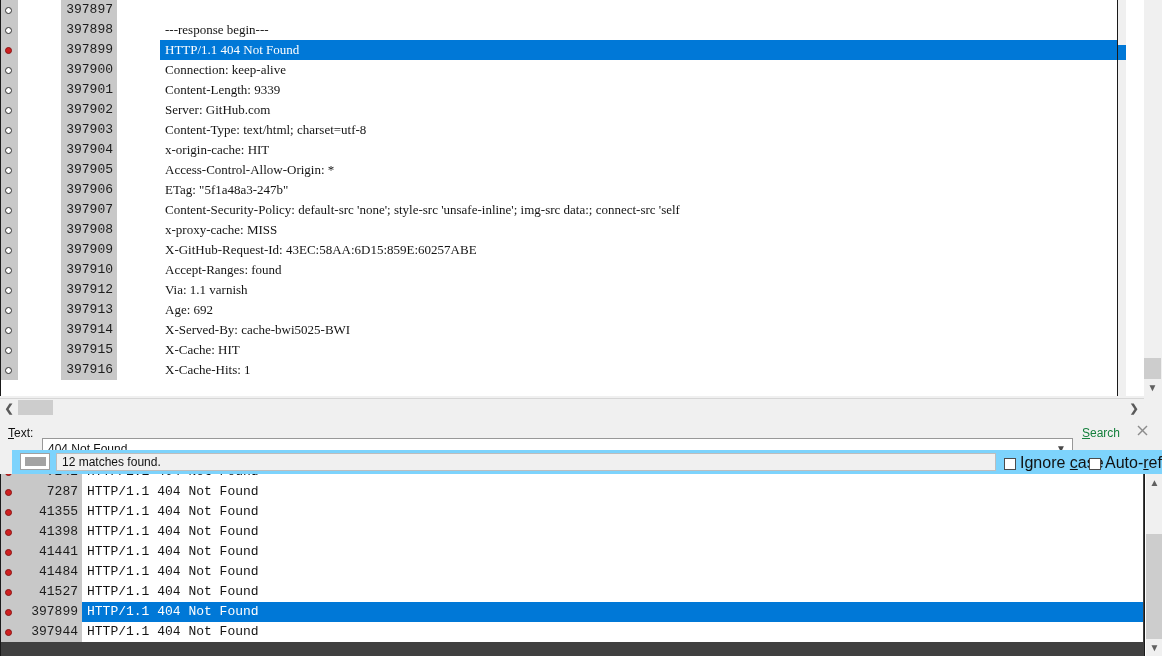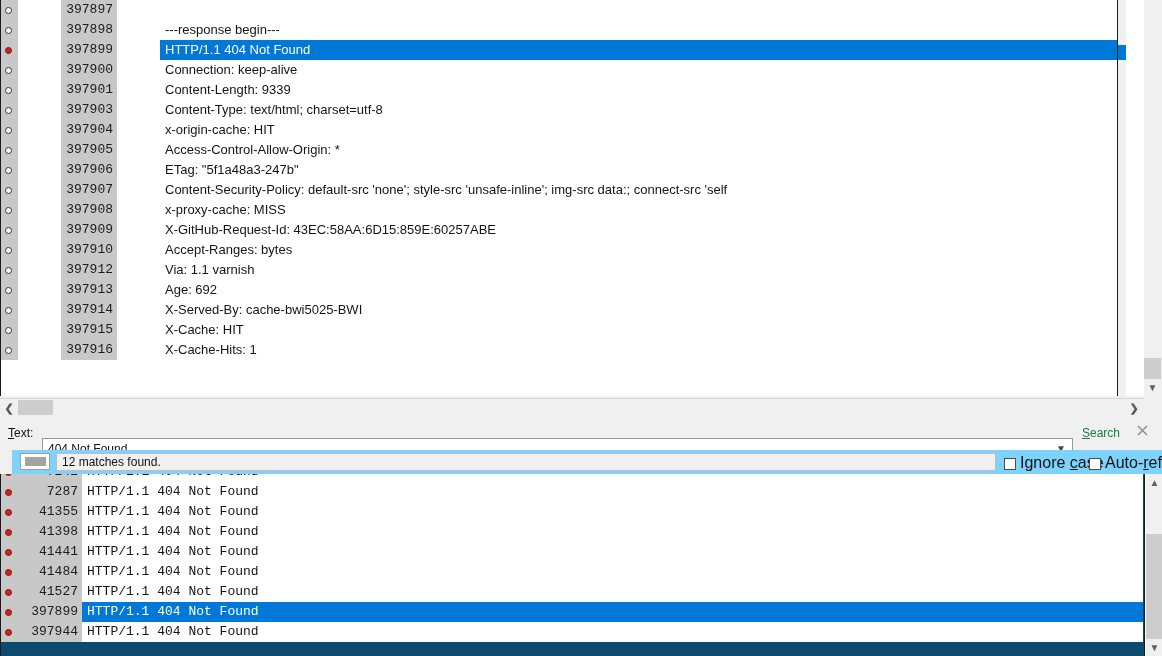--- a/index.html
+++ b/index.html
@@ -70,21 +70,21 @@
     font-size: 13px;
     line-height: 20px;
     text-align: right;
     padding-right: 4px;
     box-sizing: border-box;
     white-space: nowrap;
     letter-spacing: 0px;
   }
   .logtext {
     flex: 1 1 auto;
-    font-family: Liberation Sans, sans-serif;
+    font-family: Liberation Serif, serif;
     font-size: 13px;
     line-height: 20px;
     color: #141414;
     white-space: pre;
     padding-left: 5px;
     box-sizing: border-box;
     overflow: hidden;
   }
   .log-row.selected .logtext {
     background: #0078d7;
@@ -287,21 +287,21 @@
     box-sizing: border-box;
     vertical-align: -2px;
     margin-right: 4px;
   }
 
   
   .results {
     position: absolute;
     left: 0; top: 474px;
     width: 1162px; height: 182px;
-    background: #0c4a6e;
+    background: #404040;
     overflow: hidden;
   }
   .results-left-border {
     position: absolute; left: 0; top: 0;
     width: 1px; height: 182px;
     background: #1a1a1a;
   }
   .results-rows {
     position: absolute;
     left: 1px; top: 0;
@@ -424,20 +424,27 @@
           <div class="gutter">
             <span class="gutter-dot"></span>
           </div>
           <div class="linenum">397901</div>
           <div class="logtext">Content-Length: 9339</div>
         </div>
         <div class="log-row">
           <div class="gutter">
             <span class="gutter-dot"></span>
           </div>
+          <div class="linenum">397902</div>
+          <div class="logtext">Server: GitHub.com</div>
+        </div>
+        <div class="log-row">
+          <div class="gutter">
+            <span class="gutter-dot"></span>
+          </div>
           <div class="linenum">397903</div>
           <div class="logtext">Content-Type: text/html; charset=utf-8</div>
         </div>
         <div class="log-row">
           <div class="gutter">
             <span class="gutter-dot"></span>
           </div>
           <div class="linenum">397904</div>
           <div class="logtext">x-origin-cache: HIT</div>
         </div>
@@ -474,21 +481,21 @@
             <span class="gutter-dot"></span>
           </div>
           <div class="linenum">397909</div>
           <div class="logtext">X-GitHub-Request-Id: 43EC:58AA:6D15:859E:60257ABE</div>
         </div>
         <div class="log-row">
           <div class="gutter">
             <span class="gutter-dot"></span>
           </div>
           <div class="linenum">397910</div>
-          <div class="logtext">Accept-Ranges: bytes</div>
+          <div class="logtext">Accept-Ranges: found</div>
         </div>
         <div class="log-row">
           <div class="gutter">
             <span class="gutter-dot"></span>
           </div>
           <div class="linenum">397912</div>
           <div class="logtext">Via: 1.1 varnish</div>
         </div>
         <div class="log-row">
           <div class="gutter">

